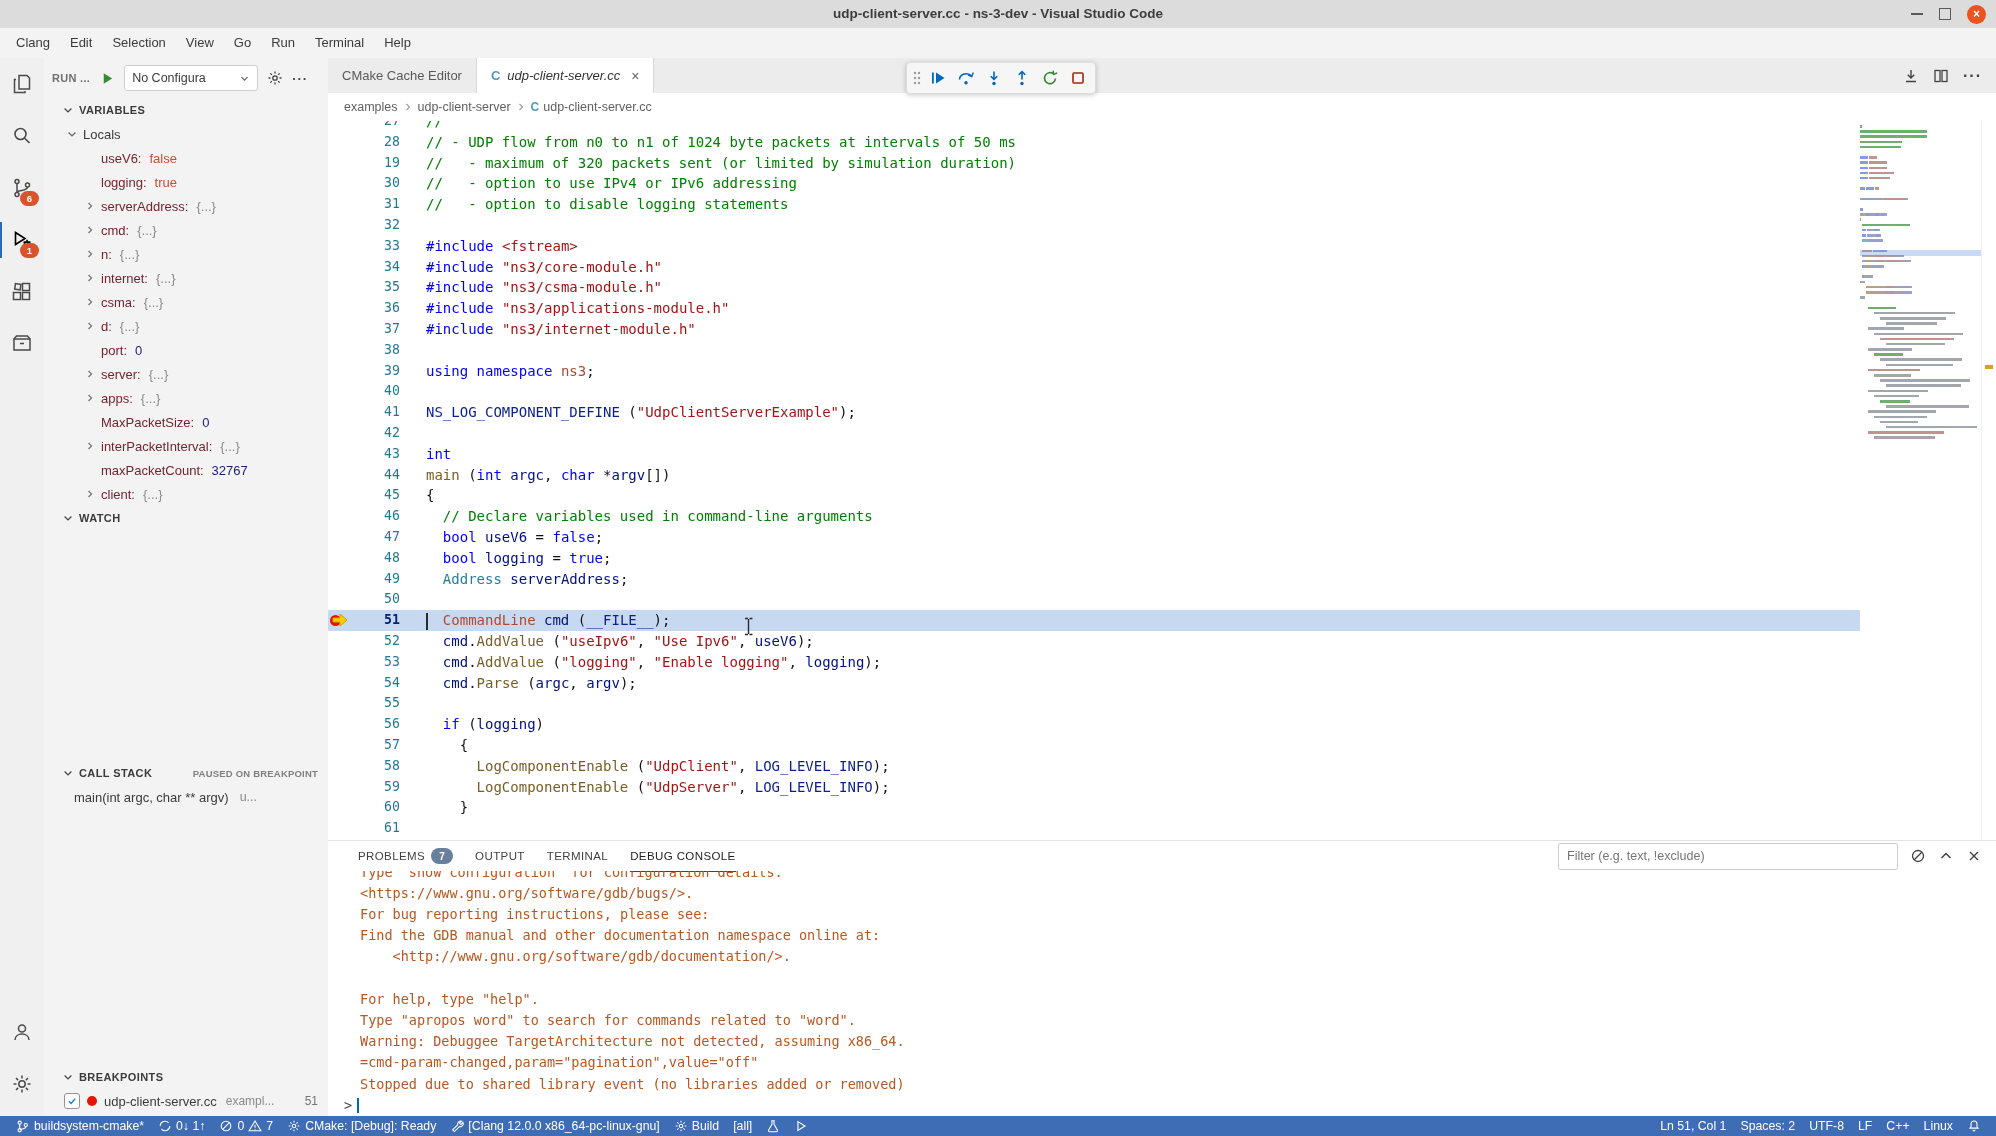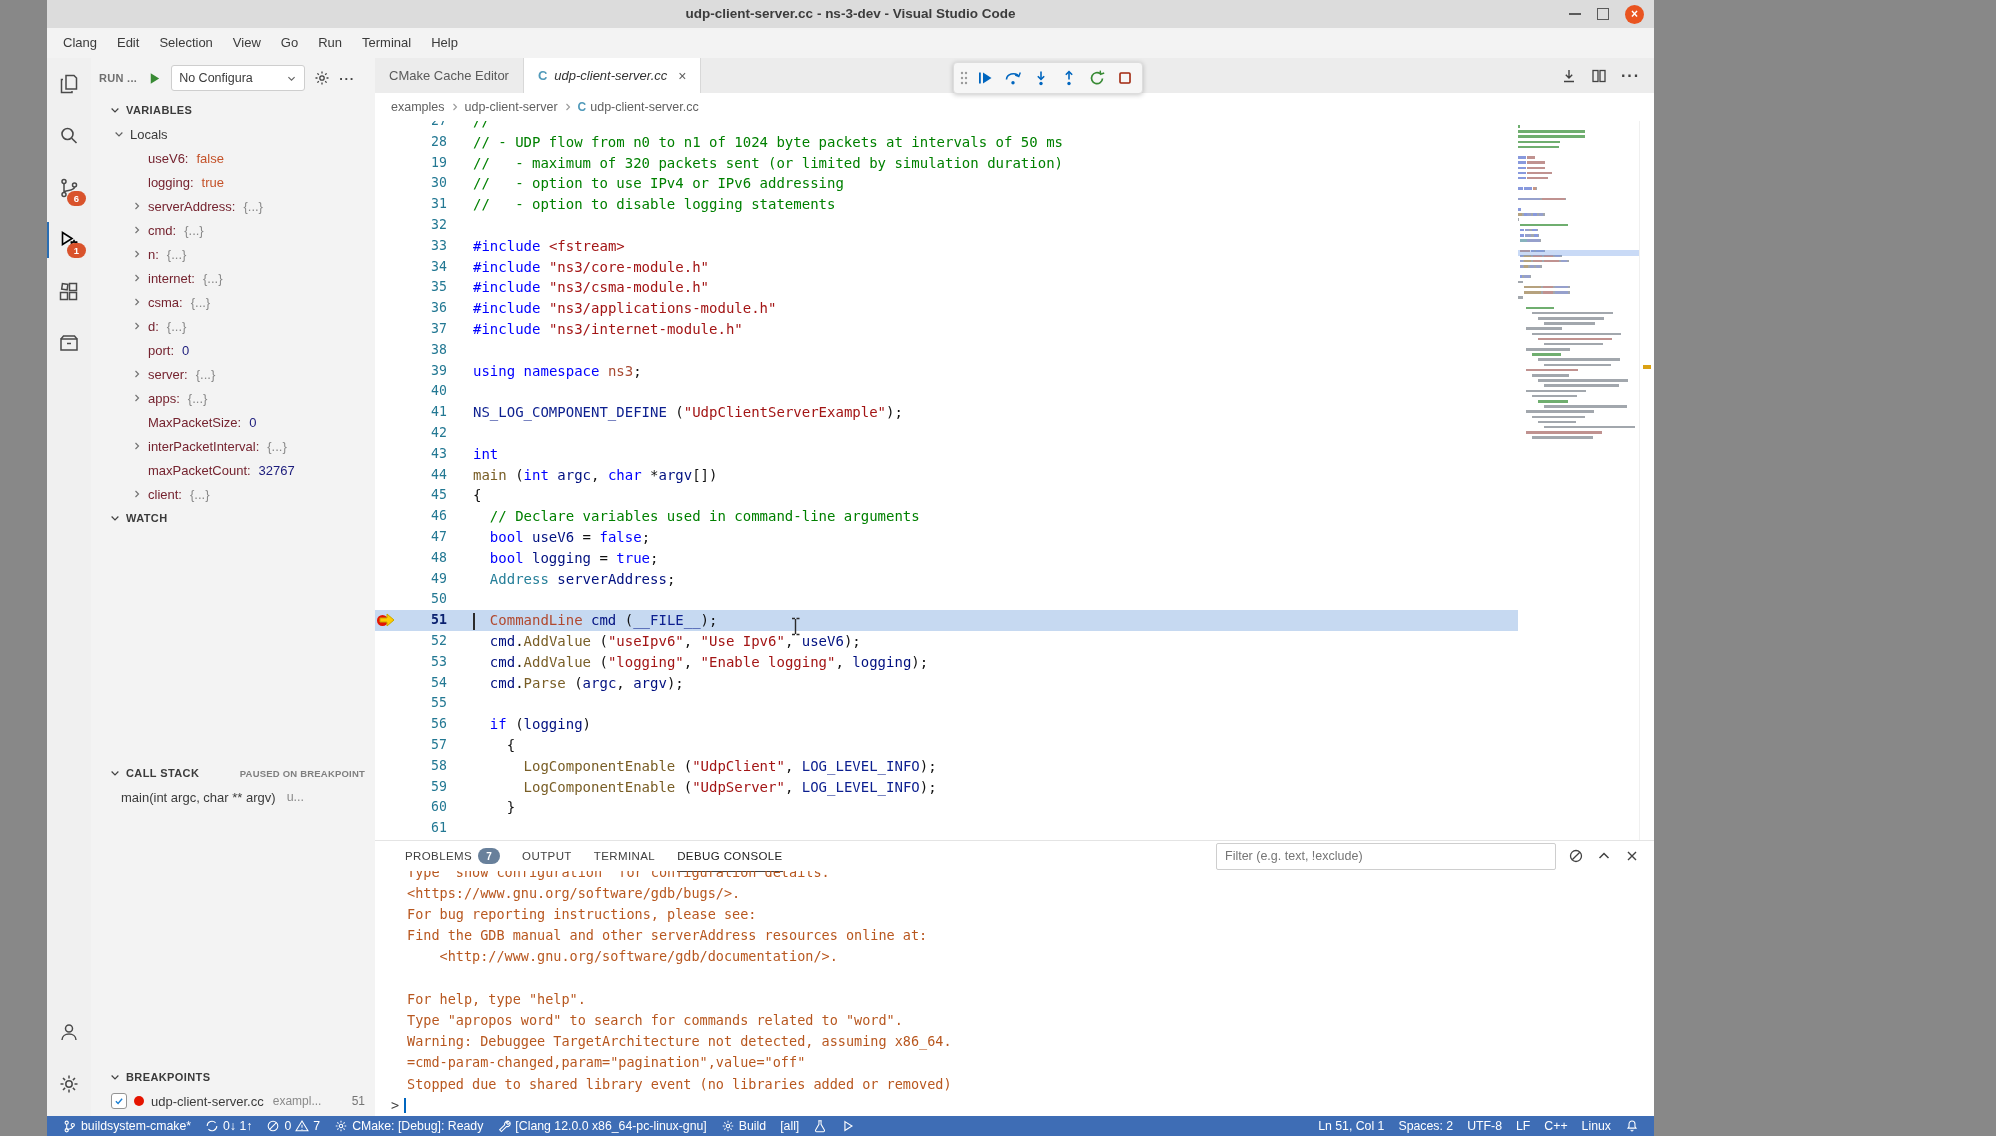--- a/index.html
+++ b/index.html
@@ -1,17 +1,17 @@
 <!DOCTYPE html>
 <html><head>
 <meta charset="utf-8">
 <style>
   html,body{margin:0;padding:0;background:#888;}
-  .window{position:relative;width:1607px;height:1136px;overflow:hidden;background:#8b5cf6;
-    font-family:"Liberation Sans",sans-serif;color:#333;margin-left:47px;-webkit-font-smoothing:antialiased;}
+  .window{position:relative;width:1996px;height:1136px;overflow:hidden;background:#8b5cf6;
+    font-family:"Liberation Sans",sans-serif;color:#333;-webkit-font-smoothing:antialiased;}
   svg{display:block;}
 
   
   .titlebar{position:absolute;left:0;top:0;right:0;height:28px;background:#dcdcdc;border-bottom:1px solid #c8c8c8;}
   .titlebar .title{position:absolute;left:0;right:0;top:0;height:28px;line-height:28px;text-align:center;
     font-size:13.5px;font-weight:700;color:#3c3c3c;pointer-events:none;}
   .win-ctrls{position:absolute;right:10px;top:0;height:28px;display:flex;align-items:center;gap:16px;z-index:5;}
   .win-min{width:12px;height:2px;background:#5a5a5a;}
   .win-max{width:10px;height:10px;border:1.5px solid #5a5a5a;}
   .win-close{width:19px;height:19px;border-radius:50%;background:#e95420;color:#fff;font-size:12px;font-weight:700;
@@ -816,21 +816,21 @@
                 <path d="M4 4l8 8M12 4l-8 8"></path>
               </svg>
             </span>
         </span>
       </div>
       <div class="panel-body">
         <div id="console-lines">
             <div class="console-line">Type "show configuration" for configuration details.</div>
             <div class="console-line">&lt;https://www.gnu.org/software/gdb/bugs/&gt;.</div>
             <div class="console-line">For bug reporting instructions, please see:</div>
-            <div class="console-line">Find the GDB manual and other serverAddress resources online at:</div>
+            <div class="console-line">Find the GDB manual and other documentation namespace online at:</div>
             <div class="console-line">    &lt;http://www.gnu.org/software/gdb/documentation/&gt;.</div>
             <div class="console-line">&nbsp;</div>
             <div class="console-line">For help, type "help".</div>
             <div class="console-line">Type "apropos word" to search for commands related to "word".</div>
             <div class="console-line">Warning: Debuggee TargetArchitecture not detected, assuming x86_64.</div>
             <div class="console-line">=cmd-param-changed,param="pagination",value="off"</div>
             <div class="console-line">Stopped due to shared library event (no libraries added or removed)</div>
           </div>
         <div class="prompt-row">
           <span>&gt;</span>

